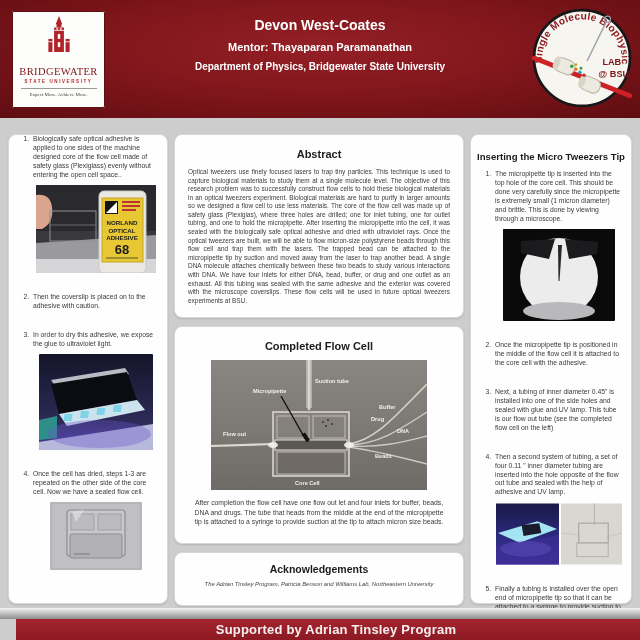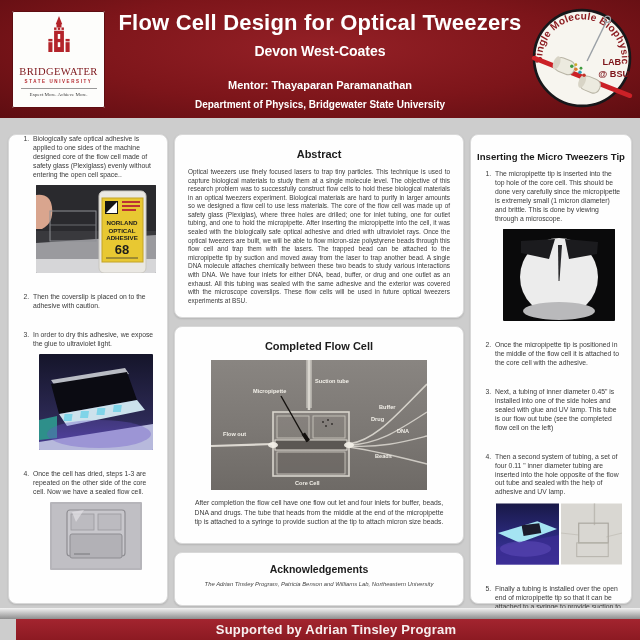--- a/index.html
+++ b/index.html
@@ -8,21 +8,21 @@
   .poster { position:relative; width:640px; height:640px; overflow:hidden; background:#cdcdcd; }
 
   
   .header { position:absolute; top:0; left:0; width:640px; height:118px;
     background:radial-gradient(ellipse at 50% 40%, #942026 0%, #7d151a 55%, #5e0d11 100%); }
   .header::after { content:""; position:absolute; left:0; bottom:-8px; width:100%; height:8px;
     background:linear-gradient(180deg,#f0f0f0,#b5b5b5); }
   .title-wrap { position:absolute; left:112px; right:112px; top:10px; text-align:center; color:#fff; }
   .poster-title { font-size:22px; font-weight:bold; letter-spacing:.2px; }
   .poster-author { font-size:14px; font-weight:bold; margin-top:7px; }
-  .poster-mentor { font-size:11px; font-weight:bold; margin-top:20px; }
+  .poster-mentor { font-size:11px; font-weight:bold; margin-top:8px; }
   .poster-dept { font-size:10px; font-weight:bold; margin-top:8px; }
 
   
   .logo-box { position:absolute; left:12px; top:11px; width:93px; height:97px; background:#fdfdfb;
     border-radius:2px; display:flex; flex-direction:column; align-items:center; padding-top:5px;
     box-shadow:0 0 0 1px #5e0d11 inset; }
   .logo-name { font-family:"Liberation Serif", serif; font-size:10.5px; color:#7d161b; letter-spacing:.4px; margin-top:14px; }
   .logo-sub { font-size:4.5px; font-weight:bold; color:#b3242a; letter-spacing:1.6px; margin-top:2px; }
   .logo-tag { font-family:"Liberation Serif", serif; font-size:5px; color:#3c3c3c; margin-top:4px;
     border-top:1px solid #999; padding-top:3px; width:76px; text-align:center; }
@@ -81,21 +81,20 @@
           <rect x="28" y="32" width="5" height="12" fill="#b3242a"></rect>
         <rect x="18.5" y="22" width="3" height="6" fill="#fdfdfb"></rect>
           <rect x="18.5" y="32" width="3" height="6" fill="#fdfdfb"></rect>
       </svg>
       <div class="logo-name">BRIDGEWATER</div>
       <div class="logo-sub">STATE UNIVERSITY</div>
       <div class="logo-tag">Expect More. Achieve More.</div>
     </div>
 
     <div class="title-wrap">
-      <div class="poster-title">Flow Cell Design for Optical Tweezers</div>
       <div class="poster-author">Devon West-Coates</div>
       <div class="poster-mentor">Mentor: Thayaparan Paramanathan</div>
       <div class="poster-dept">Department of Physics, Bridgewater State University</div>
     </div>
 
     <svg class="badge" viewBox="0 0 100 100">
       <circle cx="50" cy="50" r="47" fill="#f7f5ef" stroke="#17171a" stroke-width="2.6"></circle>
       <defs>
           <path id="arcP" d="M 11.6,58 A 39,39 0 1 1 88.4,58" fill="none"></path>
         </defs>

